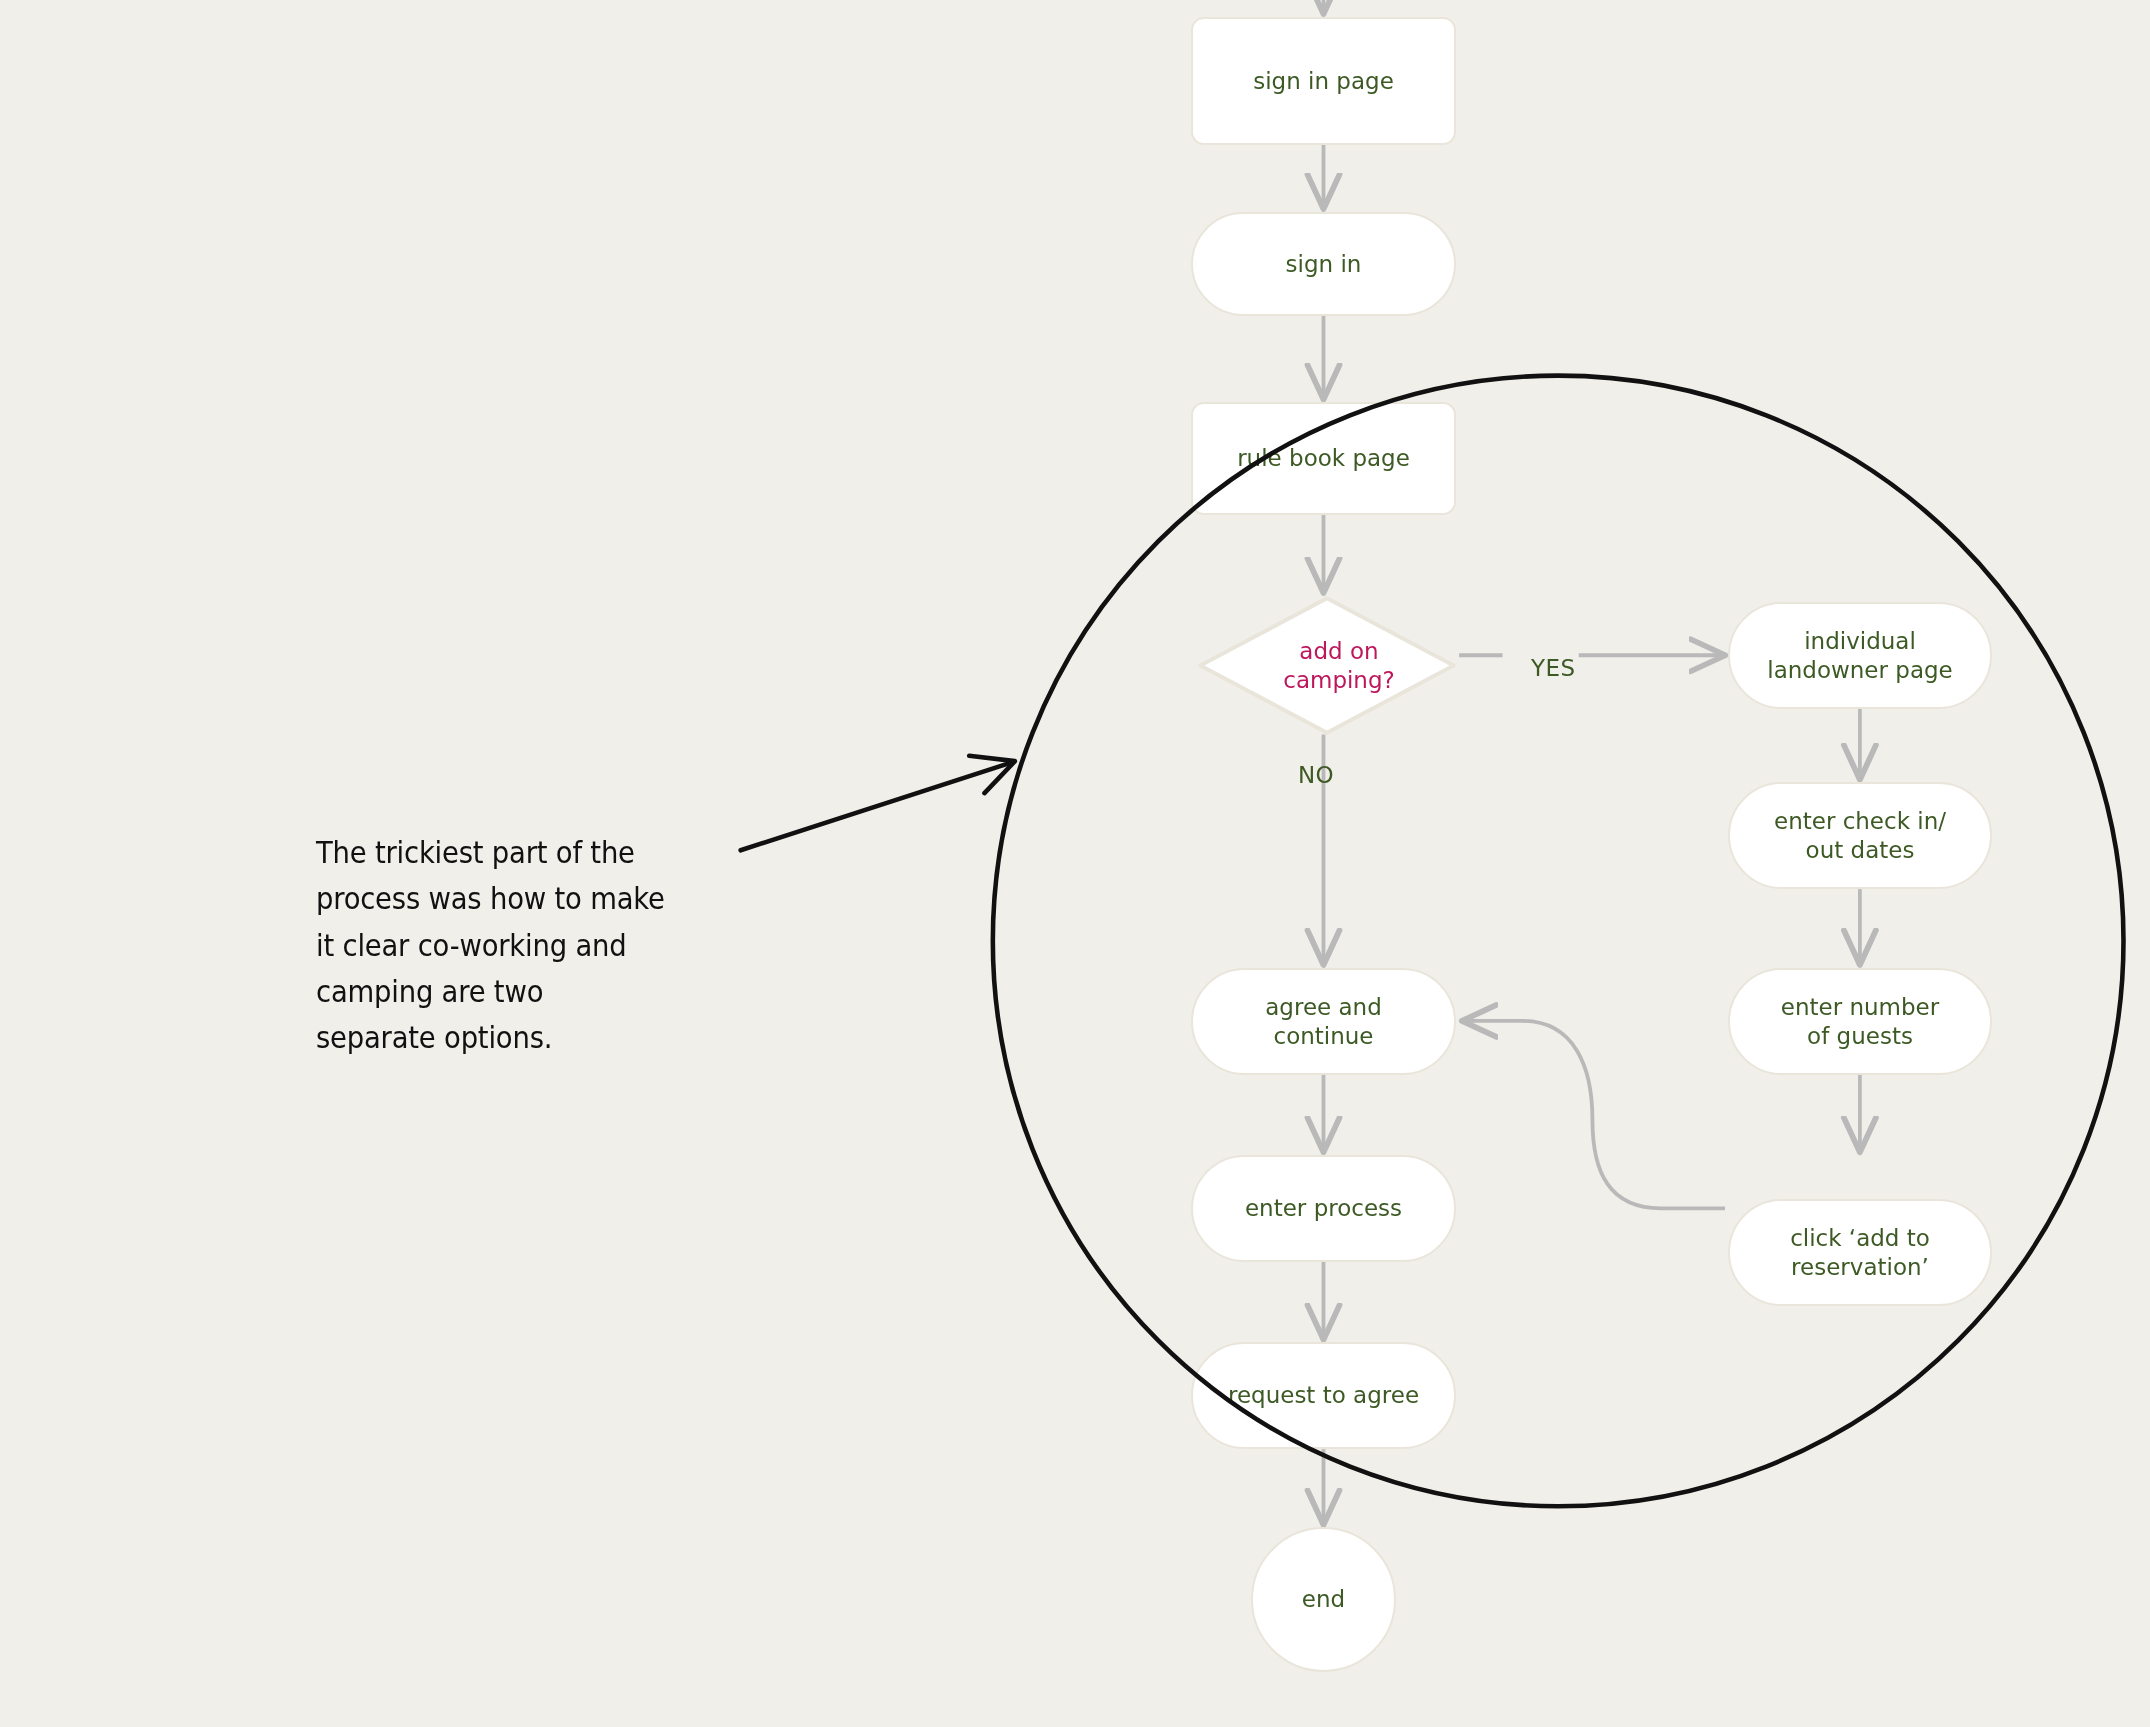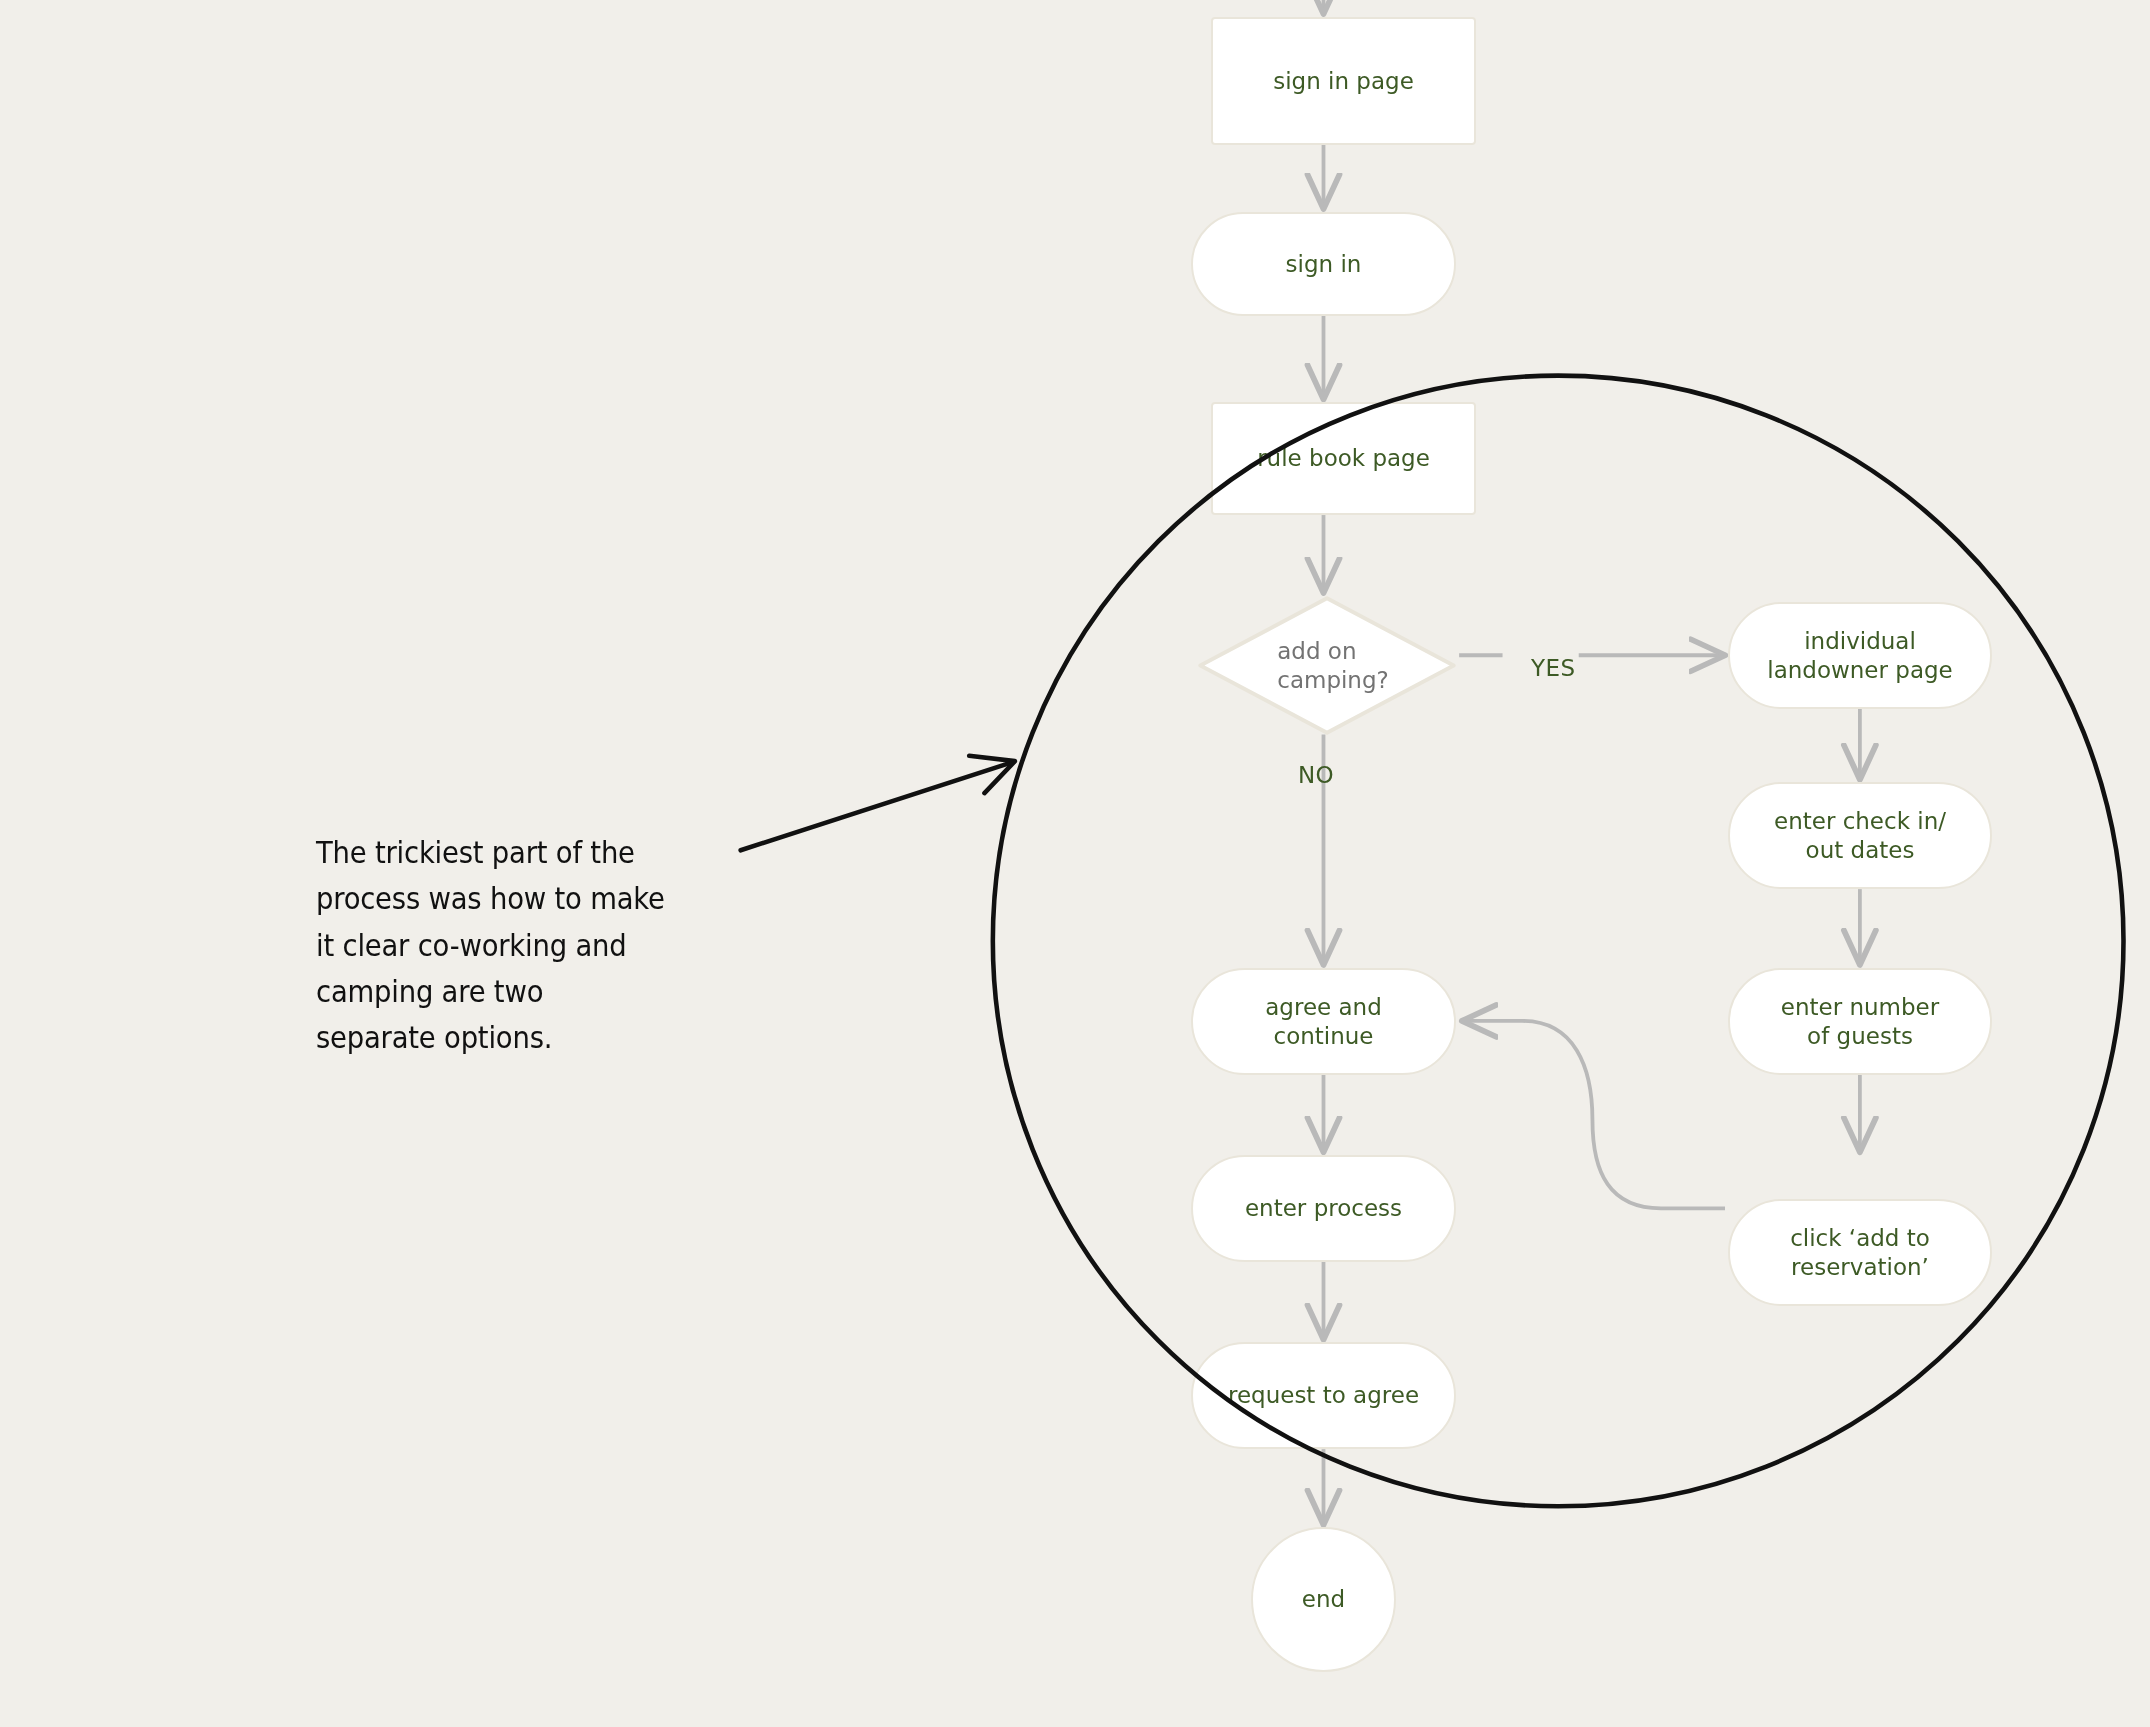--- a/index.html
+++ b/index.html
@@ -20,32 +20,32 @@
     background:#ffffff;
     border:2.3px solid #e9e5da;
     color:#3d5a25;
     display:flex;align-items:center;justify-content:center;
     text-align:center;
     line-height:1.22;
     font-size:23px;
     box-sizing:border-box;
     white-space:pre-line;
   }
-  .rect{border-radius:4px;margin-left:20px;}
+  .rect{border-radius:13px;}
   .pill{border-radius:761px;}
   .circle{border-radius:50%;}
 
   .diamond-wrap{position:absolute;z-index:2;}
   .diamond-shape{
     position:absolute;left:0;top:0;width:100%;height:100%;
   }
   .diamond-label{
-    position:absolute;left:6px;top:0;width:100%;height:100%;
+    position:absolute;left:12px;top:0;width:100%;height:100%;
     display:flex;align-items:center;justify-content:center;
-    color:#737373;font-size:23px;line-height:1.22;
+    color:#be185d;font-size:23px;line-height:1.22;text-align:center;
     white-space:pre-line;
   }
 
   .edge-label{
     position:absolute;z-index:3;
     color:#3d5a25;font-size:23px;
     letter-spacing:0.4px;
     white-space:nowrap;
   }
 

